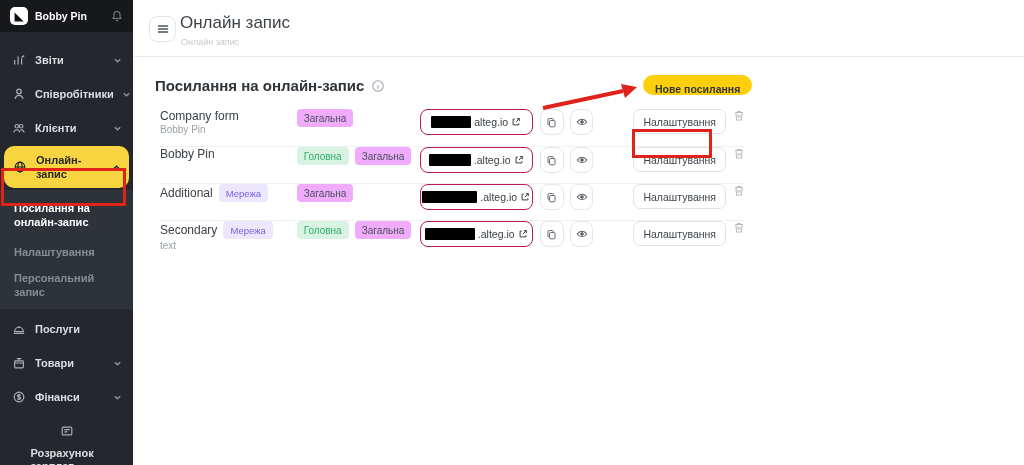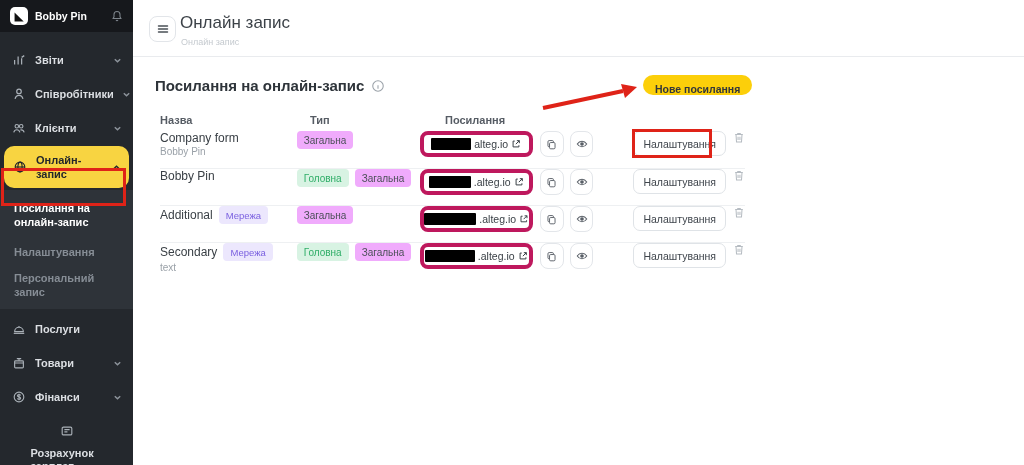--- a/index.html
+++ b/index.html
@@ -49,21 +49,21 @@
   .tbl-row + .tbl-row { border-top:1px solid #eef0f2; }
   .c-name { width:150px; }
   .c-type { width:135px; display:flex; gap:6px; }
   .c-link { width:120px; }
   .row-name { font-size:12px; color:#3a4046; display:flex; align-items:center; gap:6px; }
   .row-sub  { font-size:10px; color:#9aa1a8; margin-top:1px; }
   .badge { display:inline-flex; align-items:center; height:18px; padding:0 7px; border-radius:4px; font-size:10px; }
   .badge-gray   { background:#f0abfc; color:#4a4f57; }
   .badge-green  { background:#d8f3e3; color:#2fae68; }
   .badge-purple { background:#ece7fd; color:#7b61e0; font-size:9.5px; }
-  .link-box { width:113px; height:26px; border:4px solid #be185d; border-radius:8px; background:#fff;
+  .link-box { width:113px; height:26px; border:1px solid #be185d; border-radius:8px; background:#fff;
               display:flex; align-items:center; justify-content:center; gap:3px; font-size:10.5px; color:#3a4046; cursor:pointer; }
   .redact { background:#000; height:12px; border-radius:1px; }
   .icon-btn { width:26px; height:26px; border:1px solid #e3e6ea; border-radius:8px; background:#fff;
               display:flex; align-items:center; justify-content:center; color:#5a6068; cursor:pointer; margin-left:7px; }
   .icon-btn.eye { margin-left:6px; }
   .btn-settings { height:25px; padding:0 9px; margin-left:40px; background:#fff; border:1px solid #dfe3e7;
                   border-radius:7px; font-size:10.5px; color:#3f454c; font-family:"Liberation Sans", sans-serif; cursor:pointer; }
   .trash { margin-left:7px; color:#b6bcc2; display:flex; cursor:pointer; }
 
   
@@ -239,25 +239,20 @@
           <svg width="14" height="14" viewBox="0 0 16 16" fill="none" stroke="currentColor" stroke-width="1.2">
               <circle cx="8" cy="8" r="6"></circle>
               <path d="M8 7v4M8 5v.2"></path>
             </svg>
         </span>
       </div>
 
       <button class="btn-new">Нове посилання</button>
 
       <div class="tbl">
-        <div class="tbl-head">
-          <div class="c-name">Назва</div>
-          <div class="c-type">Тип</div>
-          <div class="c-link">Посилання</div>
-        </div>
 
         <div class="tbl-row">
           <div class="c-name">
             <div class="row-name">Company form</div>
             <div class="row-sub">Bobby Pin</div>
           </div>
           <div class="c-type">
             <span class="badge badge-gray">Загальна</span>
           </div>
           <div class="c-link">

